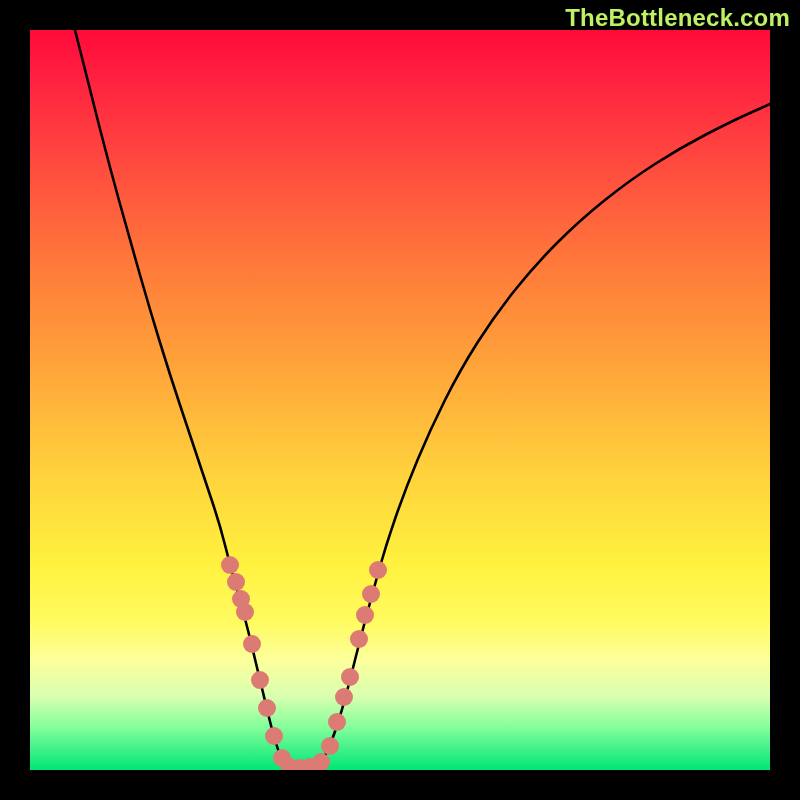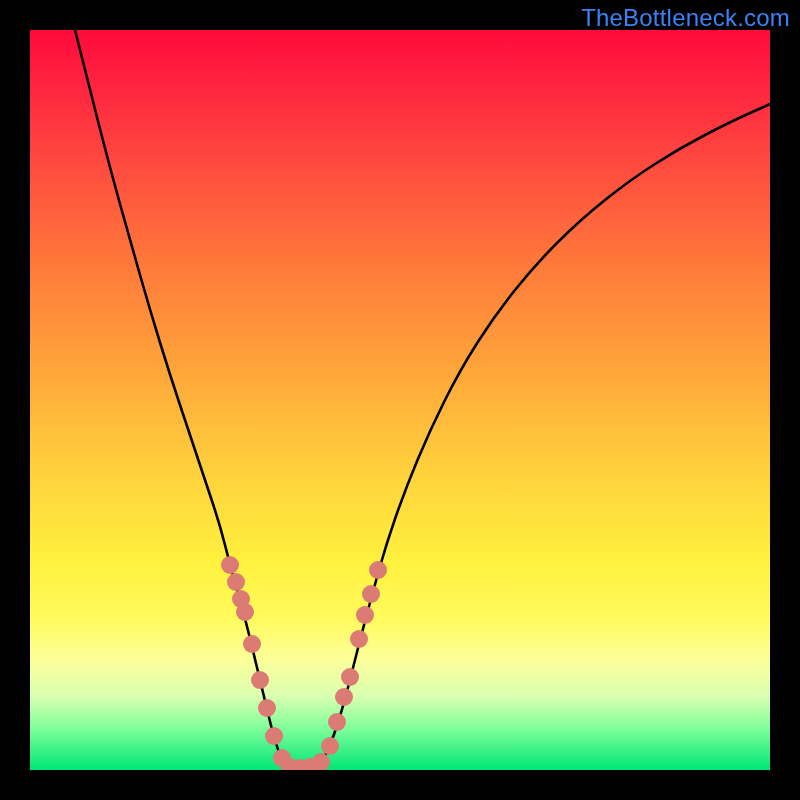--- a/index.html
+++ b/index.html
@@ -39,23 +39,23 @@
       #fdff9a 85%,
       #d9ffb0 90%,
       #88ff9c 94%,
       #00e676 100%
     );
   }
   .watermark {
     position: absolute;
     top: 4px;
     right: 10px;
-    color: #3b82f6;
+    color: #bef264;
     font-size: 24px;
-    font-weight: 400;
+    font-weight: 700;
     letter-spacing: 0.2px;
   }
   svg.curve {
     position: absolute;
     top: 0;
     left: 0;
     width: 740px;
     height: 740px;
   }
 </style>

